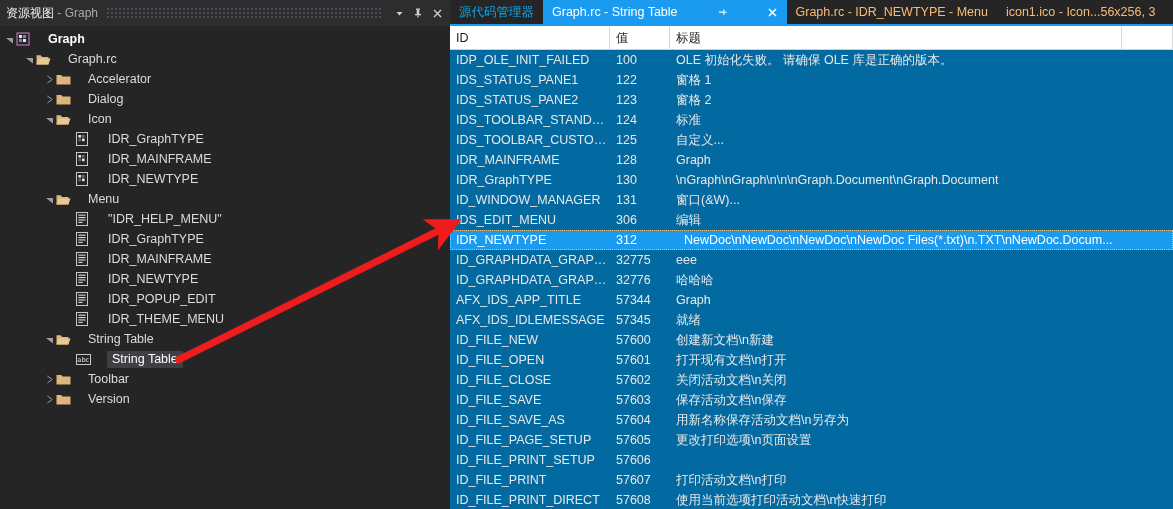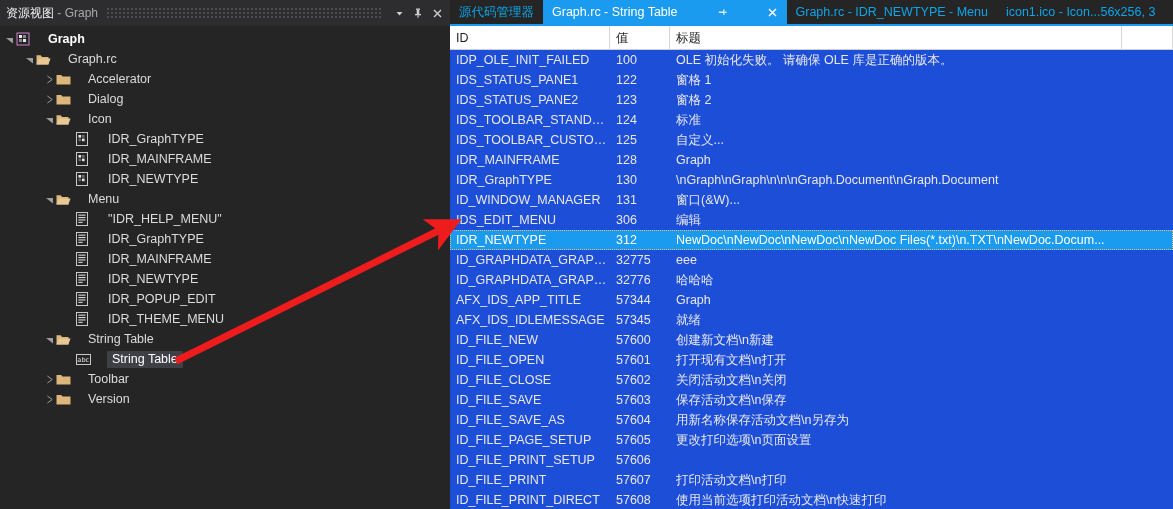--- a/index.html
+++ b/index.html
@@ -118,21 +118,21 @@
   }
   .tab {
     display: flex;
     align-items: center;
     padding: 0 9px;
     color: #0ea5e9;
     height: 24px;
     box-sizing: border-box;
   }
   .tab.doc-well {
-    color: #0ea5e9;
+    color: #fdba74;
   }
   .tab.active {
     background: #1b9bf0;
     color: #ffffff;
     gap: 32px;
   }
   .tab .tab-ico {
     margin-left: 7px;
     display: flex;
     align-items: center;
@@ -140,21 +140,21 @@
   }
   .tab .tab-ico svg { display: block; }
 
   .blue-rule {
     height: 2px;
     background: #1b9bf0;
   }
 
   .grid {
     flex: 1;
-    background: #1d4ed8;
+    background: #0369a1;
     overflow: hidden;
     position: relative;
   }
   .grid-head {
     height: 24px;
     background: #ffffff;
     display: flex;
     align-items: center;
     font-size: 12.5px;
     color: #1e1e1e;
@@ -593,21 +593,21 @@
             <div class="cell col-cap">窗口(&amp;W)...</div>
           </div>
           <div class="grow">
             <div class="cell col-id">IDS_EDIT_MENU</div>
             <div class="cell col-val">306</div>
             <div class="cell col-cap">编辑</div>
           </div>
           <div class="grow selected">
             <div class="cell col-id">IDR_NEWTYPE</div>
             <div class="cell col-val">312</div>
-            <div class="cell col-cap" style="width: auto; min-width: 452px;">NewDoc\nNewDoc\nNewDoc\nNewDoc Files(*.txt)\n.TXT\nNewDoc.Docum...</div>
+            <div class="cell col-cap" style="width: auto; min-width: 452px; margin-left: 8px;">NewDoc\nNewDoc\nNewDoc\nNewDoc Files(*.txt)\n.TXT\nNewDoc.Docum...</div>
           </div>
           <div class="grow">
             <div class="cell col-id">ID_GRAPHDATA_GRAPH...</div>
             <div class="cell col-val">32775</div>
             <div class="cell col-cap">eee</div>
           </div>
           <div class="grow">
             <div class="cell col-id">ID_GRAPHDATA_GRAPH...</div>
             <div class="cell col-val">32776</div>
             <div class="cell col-cap">哈哈哈</div>

